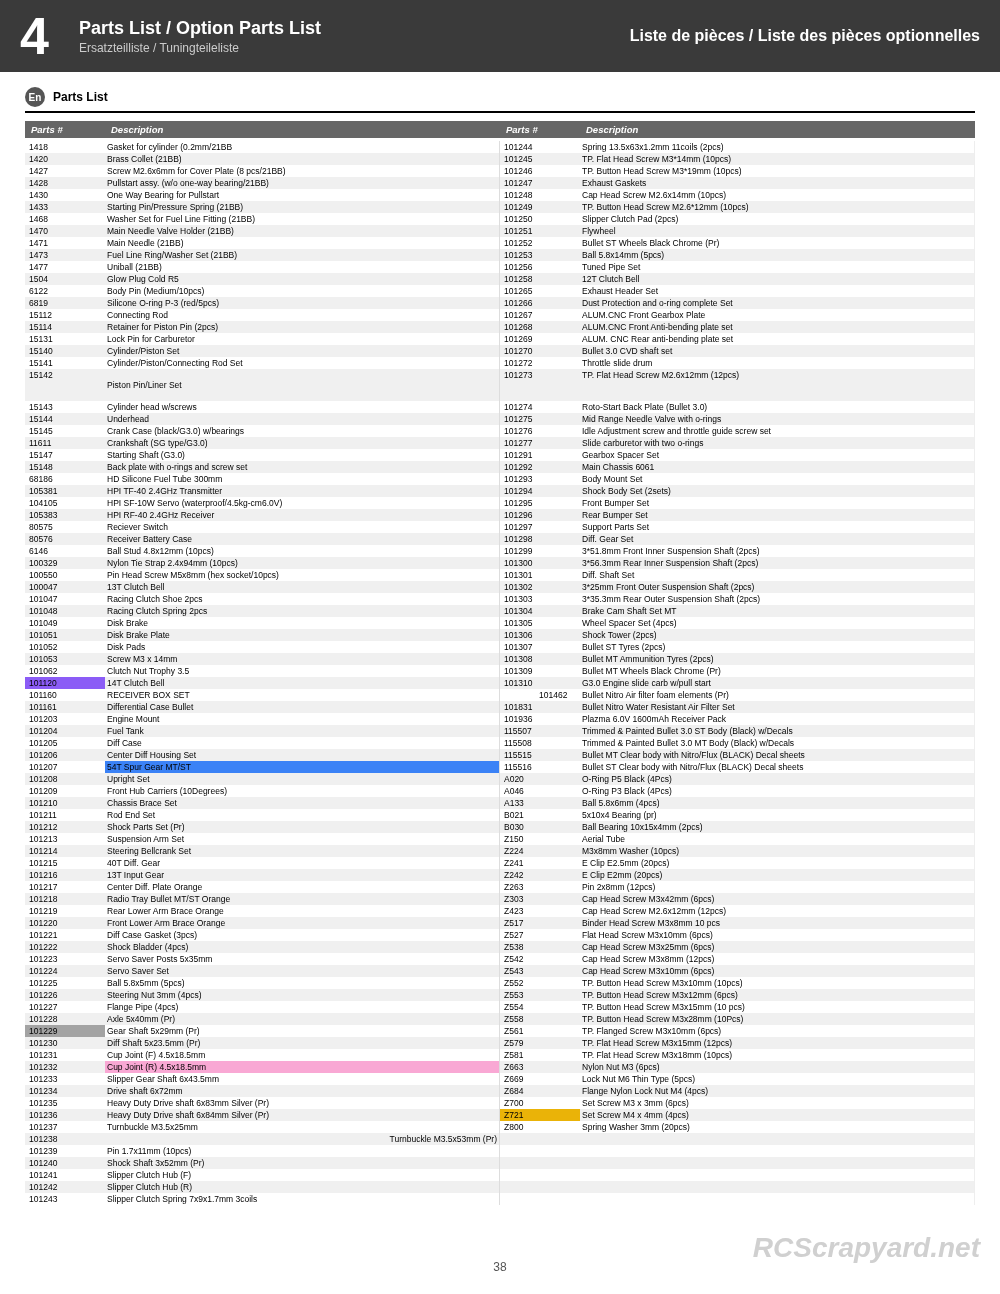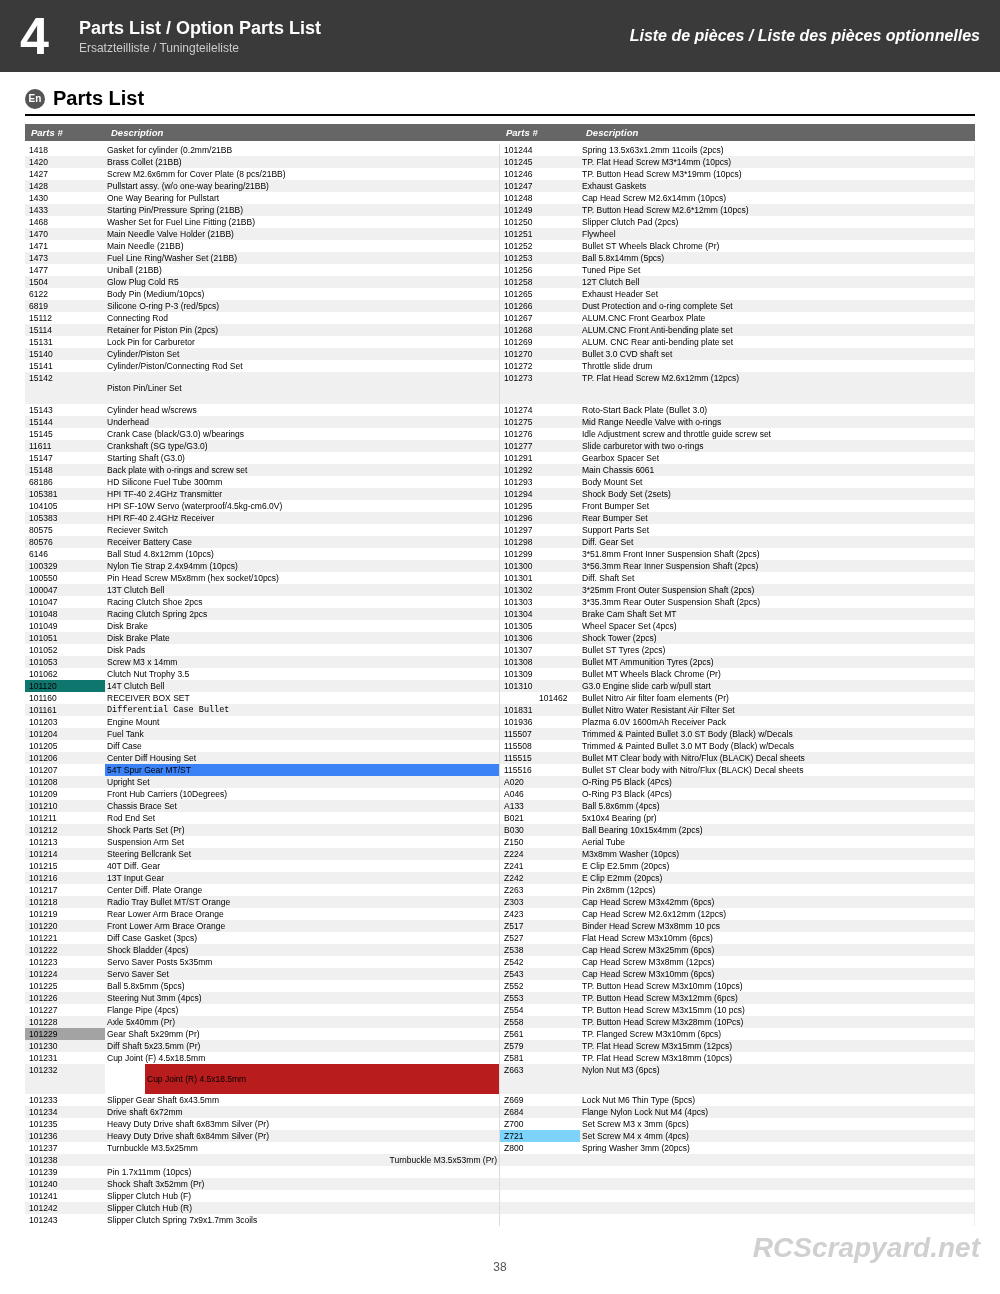--- a/index.html
+++ b/index.html
@@ -50,21 +50,20 @@
     }
 
     .header-subtitle-de {
       font-size: 12px;
       color: #ccc;
     }
 
     .header-right {
       margin-left: auto;
       text-align: right;
-      font-style: italic;
     }
 
     .header-title-fr {
       font-size: 16px;
       font-weight: bold;
       color: #fff;
     }
 
     .header-subtitle-jp {
       font-size: 11px;
@@ -94,21 +93,21 @@
       height: 20px;
       display: flex;
       align-items: center;
       justify-content: center;
       font-size: 10px;
       font-weight: bold;
       flex-shrink: 0;
     }
 
     .section-title {
-      font-size: 20px;
+      font-size: 12px;
       font-weight: bold;
     }
 
     .part-num {
       padding-left: 5px;
       color: #000;
       white-space: nowrap;
     }
 
     .part-desc {
@@ -364,30 +363,30 @@
         <div class="part-num" style="background: rgb(255, 255, 255); padding: 1px 4px;">101307</div>
         <div class="part-desc" style="background: rgb(255, 255, 255); padding: 1px 2px;">Bullet ST Tyres (2pcs)</div>
         <div class="part-num" style="background: rgb(240, 240, 240); padding: 1px 4px;">101053</div>
         <div class="part-desc" style="background: rgb(240, 240, 240); padding: 1px 2px; border-right: 1px solid rgb(221, 221, 221);">Screw M3 x 14mm</div>
         <div class="part-num" style="background: rgb(240, 240, 240); padding: 1px 4px;">101308</div>
         <div class="part-desc" style="background: rgb(240, 240, 240); padding: 1px 2px;">Bullet MT Ammunition Tyres (2pcs)</div>
         <div class="part-num" style="background: rgb(255, 255, 255); padding: 1px 4px;">101062</div>
         <div class="part-desc" style="background: rgb(255, 255, 255); padding: 1px 2px; border-right: 1px solid rgb(221, 221, 221);">Clutch Nut Trophy 3.5</div>
         <div class="part-num" style="background: rgb(255, 255, 255); padding: 1px 4px;">101309</div>
         <div class="part-desc" style="background: rgb(255, 255, 255); padding: 1px 2px;">Bullet MT Wheels Black Chrome (Pr)</div>
-        <div class="part-num" style="background: #0f766e; padding: 1px 4px;">101120</div>
+        <div class="part-num" style="background: #8b5cf6; padding: 1px 4px;">101120</div>
         <div class="part-desc" style="background: rgb(240, 240, 240); padding: 1px 2px; border-right: 1px solid rgb(221, 221, 221);">14T Clutch Bell</div>
         <div class="part-num" style="background: rgb(240, 240, 240); padding: 1px 4px;">101310</div>
         <div class="part-desc" style="background: rgb(240, 240, 240); padding: 1px 2px;">G3.0 Engine slide carb w/pull start</div>
         <div class="part-num" style="background: rgb(255, 255, 255); padding: 1px 4px;">101160</div>
         <div class="part-desc" style="background: rgb(255, 255, 255); padding: 1px 2px; border-right: 1px solid rgb(221, 221, 221);">RECEIVER BOX SET</div>
         <div class="part-num" style="background: rgb(255, 255, 255); padding: 1px 4px; margin-left: 35px;">101462</div>
         <div class="part-desc" style="background: rgb(255, 255, 255); padding: 1px 2px;">Bullet Nitro Air filter foam elements (Pr)</div>
         <div class="part-num" style="background: rgb(240, 240, 240); padding: 1px 4px;">101161</div>
-        <div class="part-desc" style="background: rgb(240, 240, 240); padding: 1px 2px; border-right: 1px solid rgb(221, 221, 221); font-family: Liberation Mono, monospace;">Differential Case Bullet</div>
+        <div class="part-desc" style="background: rgb(240, 240, 240); padding: 1px 2px; border-right: 1px solid rgb(221, 221, 221);">Differential Case Bullet</div>
         <div class="part-num" style="background: rgb(240, 240, 240); padding: 1px 4px;">101831</div>
         <div class="part-desc" style="background: rgb(240, 240, 240); padding: 1px 2px;">Bullet Nitro Water Resistant Air Filter Set</div>
         <div class="part-num" style="background: rgb(255, 255, 255); padding: 1px 4px;">101203</div>
         <div class="part-desc" style="background: rgb(255, 255, 255); padding: 1px 2px; border-right: 1px solid rgb(221, 221, 221);">Engine Mount</div>
         <div class="part-num" style="background: rgb(255, 255, 255); padding: 1px 4px;">101936</div>
         <div class="part-desc" style="background: rgb(255, 255, 255); padding: 1px 2px;">Plazma 6.0V 1600mAh Receiver Pack</div>
         <div class="part-num" style="background: rgb(240, 240, 240); padding: 1px 4px;">101204</div>
         <div class="part-desc" style="background: rgb(240, 240, 240); padding: 1px 2px; border-right: 1px solid rgb(221, 221, 221);">Fuel Tank</div>
         <div class="part-num" style="background: rgb(240, 240, 240); padding: 1px 4px;">115507</div>
         <div class="part-desc" style="background: rgb(240, 240, 240); padding: 1px 2px;">Trimmed &amp; Painted Bullet 3.0 ST Body (Black) w/Decals</div>
@@ -493,38 +492,38 @@
         <div class="part-desc" style="background: rgb(255, 255, 255); padding: 1px 2px;">TP. Flanged Screw M3x10mm (6pcs)</div>
         <div class="part-num" style="background: rgb(240, 240, 240); padding: 1px 4px;">101230</div>
         <div class="part-desc" style="background: rgb(240, 240, 240); padding: 1px 2px; border-right: 1px solid rgb(221, 221, 221);">Diff Shaft 5x23.5mm (Pr)</div>
         <div class="part-num" style="background: rgb(240, 240, 240); padding: 1px 4px;">Z579</div>
         <div class="part-desc" style="background: rgb(240, 240, 240); padding: 1px 2px;">TP. Flat Head Screw M3x15mm (12pcs)</div>
         <div class="part-num" style="background: rgb(255, 255, 255); padding: 1px 4px;">101231</div>
         <div class="part-desc" style="background: rgb(255, 255, 255); padding: 1px 2px; border-right: 1px solid rgb(221, 221, 221);">Cup Joint (F) 4.5x18.5mm</div>
         <div class="part-num" style="background: rgb(255, 255, 255); padding: 1px 4px;">Z581</div>
         <div class="part-desc" style="background: rgb(255, 255, 255); padding: 1px 2px;">TP. Flat Head Screw M3x18mm (10pcs)</div>
         <div class="part-num" style="background: rgb(240, 240, 240); padding: 1px 4px;">101232</div>
-        <div class="part-desc" style="background: #b91c1c; padding: 10px 2px; border-right: 1px solid rgb(221, 221, 221); margin-left: 40px;">Cup Joint (R) 4.5x18.5mm</div>
+        <div class="part-desc" style="background: #f9a8d4; padding: 1px 2px; border-right: 1px solid rgb(221, 221, 221);">Cup Joint (R) 4.5x18.5mm</div>
         <div class="part-num" style="background: rgb(240, 240, 240); padding: 1px 4px;">Z663</div>
         <div class="part-desc" style="background: rgb(240, 240, 240); padding: 1px 2px;">Nylon Nut M3 (6pcs)</div>
         <div class="part-num" style="background: rgb(255, 255, 255); padding: 1px 4px;">101233</div>
         <div class="part-desc" style="background: rgb(255, 255, 255); padding: 1px 2px; border-right: 1px solid rgb(221, 221, 221);">Slipper Gear Shaft 6x43.5mm</div>
         <div class="part-num" style="background: rgb(255, 255, 255); padding: 1px 4px;">Z669</div>
         <div class="part-desc" style="background: rgb(255, 255, 255); padding: 1px 2px;">Lock Nut M6 Thin Type (5pcs)</div>
         <div class="part-num" style="background: rgb(240, 240, 240); padding: 1px 4px;">101234</div>
         <div class="part-desc" style="background: rgb(240, 240, 240); padding: 1px 2px; border-right: 1px solid rgb(221, 221, 221);">Drive shaft 6x72mm</div>
         <div class="part-num" style="background: rgb(240, 240, 240); padding: 1px 4px;">Z684</div>
         <div class="part-desc" style="background: rgb(240, 240, 240); padding: 1px 2px;">Flange Nylon Lock Nut M4 (4pcs)</div>
         <div class="part-num" style="background: rgb(255, 255, 255); padding: 1px 4px;">101235</div>
         <div class="part-desc" style="background: rgb(255, 255, 255); padding: 1px 2px; border-right: 1px solid rgb(221, 221, 221);">Heavy Duty Drive shaft 6x83mm Silver (Pr)</div>
         <div class="part-num" style="background: rgb(255, 255, 255); padding: 1px 4px;">Z700</div>
         <div class="part-desc" style="background: rgb(255, 255, 255); padding: 1px 2px;">Set Screw M3 x 3mm (6pcs)</div>
         <div class="part-num" style="background: rgb(240, 240, 240); padding: 1px 4px;">101236</div>
         <div class="part-desc" style="background: rgb(240, 240, 240); padding: 1px 2px; border-right: 1px solid rgb(221, 221, 221);">Heavy Duty Drive shaft 6x84mm Silver (Pr)</div>
-        <div class="part-num" style="background: #7dd3fc; padding: 1px 4px;">Z721</div>
+        <div class="part-num" style="background: #eab308; padding: 1px 4px;">Z721</div>
         <div class="part-desc" style="background: rgb(240, 240, 240); padding: 1px 2px;">Set Screw M4 x 4mm (4pcs)</div>
         <div class="part-num" style="background: rgb(255, 255, 255); padding: 1px 4px;">101237</div>
         <div class="part-desc" style="background: rgb(255, 255, 255); padding: 1px 2px; border-right: 1px solid rgb(221, 221, 221);">Turnbuckle M3.5x25mm</div>
         <div class="part-num" style="background: rgb(255, 255, 255); padding: 1px 4px;">Z800</div>
         <div class="part-desc" style="background: rgb(255, 255, 255); padding: 1px 2px;">Spring Washer 3mm (20pcs)</div>
         <div class="part-num" style="background: rgb(240, 240, 240); padding: 1px 4px;">101238</div>
         <div class="part-desc" style="background: rgb(240, 240, 240); padding: 1px 2px; border-right: 1px solid rgb(221, 221, 221); text-align: right;">Turnbuckle M3.5x53mm (Pr)</div>
         <div class="part-num" style="background: rgb(240, 240, 240); padding: 1px 4px;"></div>
         <div class="part-desc" style="background: rgb(240, 240, 240); padding: 1px 2px;"></div>
         <div class="part-num" style="background: rgb(255, 255, 255); padding: 1px 4px;">101239</div>

